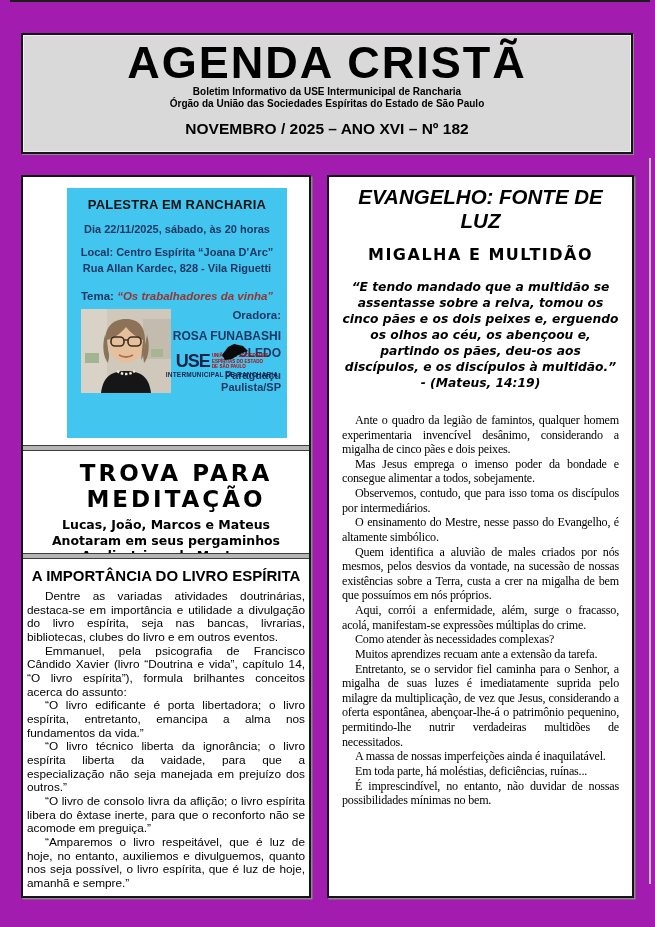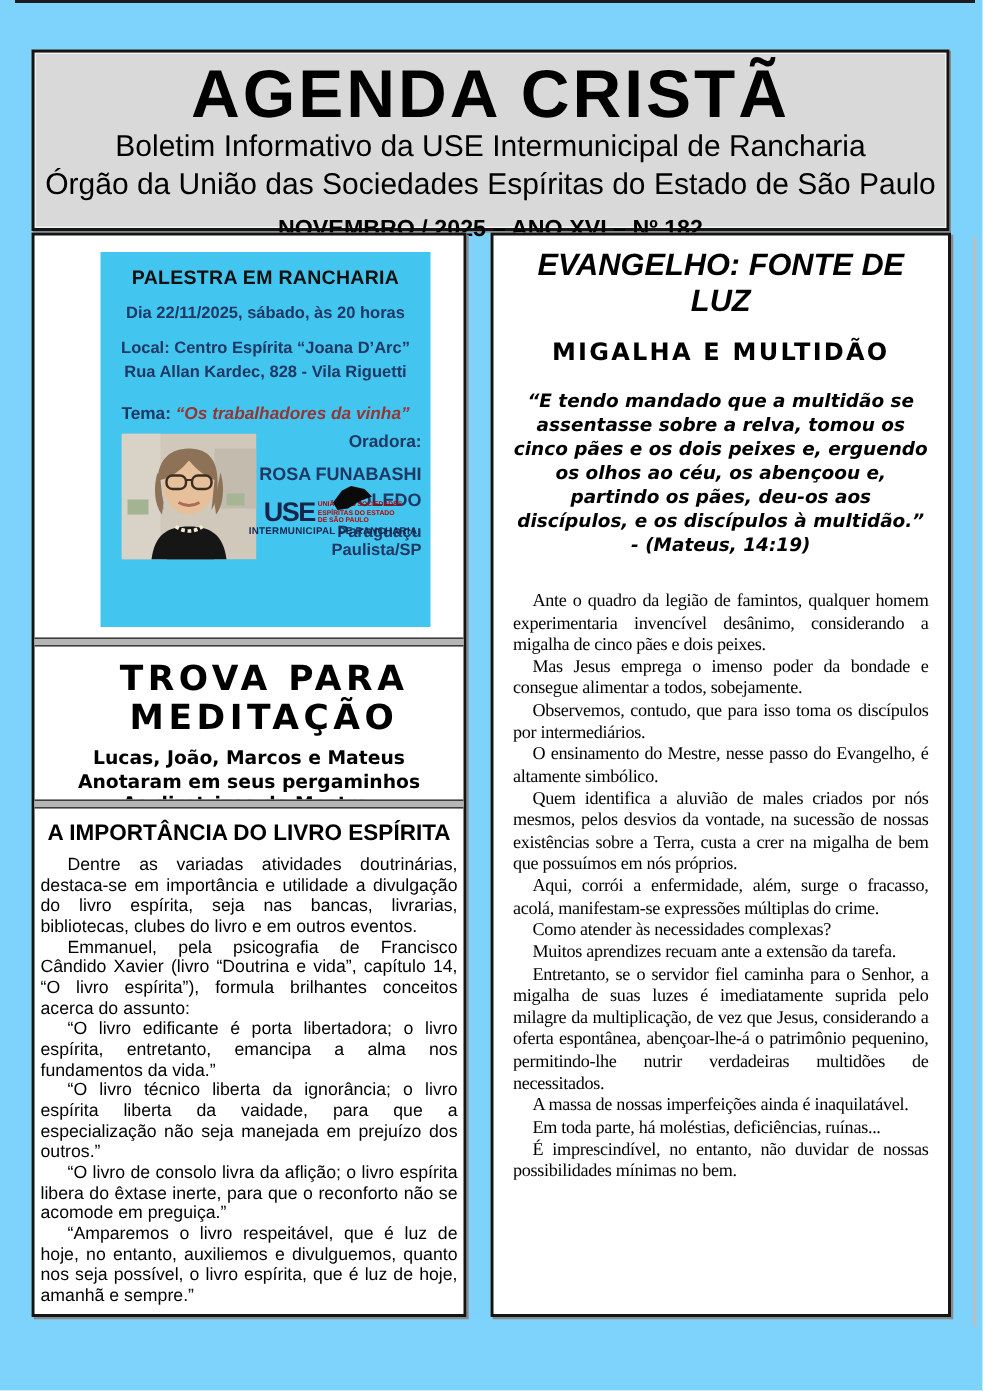--- a/index.html
+++ b/index.html
@@ -1,37 +1,37 @@
 <!DOCTYPE html>
 <html><head>
 <meta charset="utf-8">
 <style>
   html,body { margin:0; padding:0; background:#ffffff; }
   .page {
-    position:relative; width:655px; height:927px; background:#7dd3fc;
+    position:relative; width:655px; height:927px; background:#a21caf;
     font-family:"Liberation Sans", sans-serif; color:#000; overflow:hidden;
   }
   .page-top-line { position:absolute; top:0; left:10px; right:5px; height:2px; background:#1c1c1c; }
   .scan-edge { position:absolute; left:649px; top:158px; width:2px; height:726px; background:#bdbdbd; }
 
   
   .masthead {
     position:absolute; left:21px; top:33px; width:612px; height:121px;
     background:#d9d9d9; border:2px solid #141414; box-shadow:1px 1px 0 #8a8a8a, inset 0 0 0 1px #f2f2f2;
     box-sizing:border-box; text-align:center;
   }
   .masthead .title {
     margin-top:4px; font-size:45px; font-weight:900; letter-spacing:2px; line-height:1.05;
   }
-  .masthead .sub { font-size:20px; font-weight:normal; line-height:1.22; }
+  .masthead .sub { font-size:10px; font-weight:bold; line-height:1.22; }
   .masthead .issue { font-size:15.5px; font-weight:bold; margin-top:9px; }
 
   
   .col-box {
-    position:absolute; top:155px; background:#fff; border:2px solid #141414;
+    position:absolute; top:175px; background:#fff; border:2px solid #141414;
     box-shadow:1.5px 1.5px 0 #8a8a8a; box-sizing:border-box;
   }
   .left-col  { left:21px;  width:290px; height:723px; display:flex; flex-direction:column; }
   .right-col { left:327px; width:307px; height:723px; padding:6px 13px; overflow:hidden; }
 
   .divider { height:4px; background:#b5b5b5; border-top:1.5px solid #3d3d3d; border-bottom:1.5px solid #3d3d3d; flex:none; }
 
   
   .sec-palestra { height:268px; flex:none; overflow:hidden; }
   .flyer {

